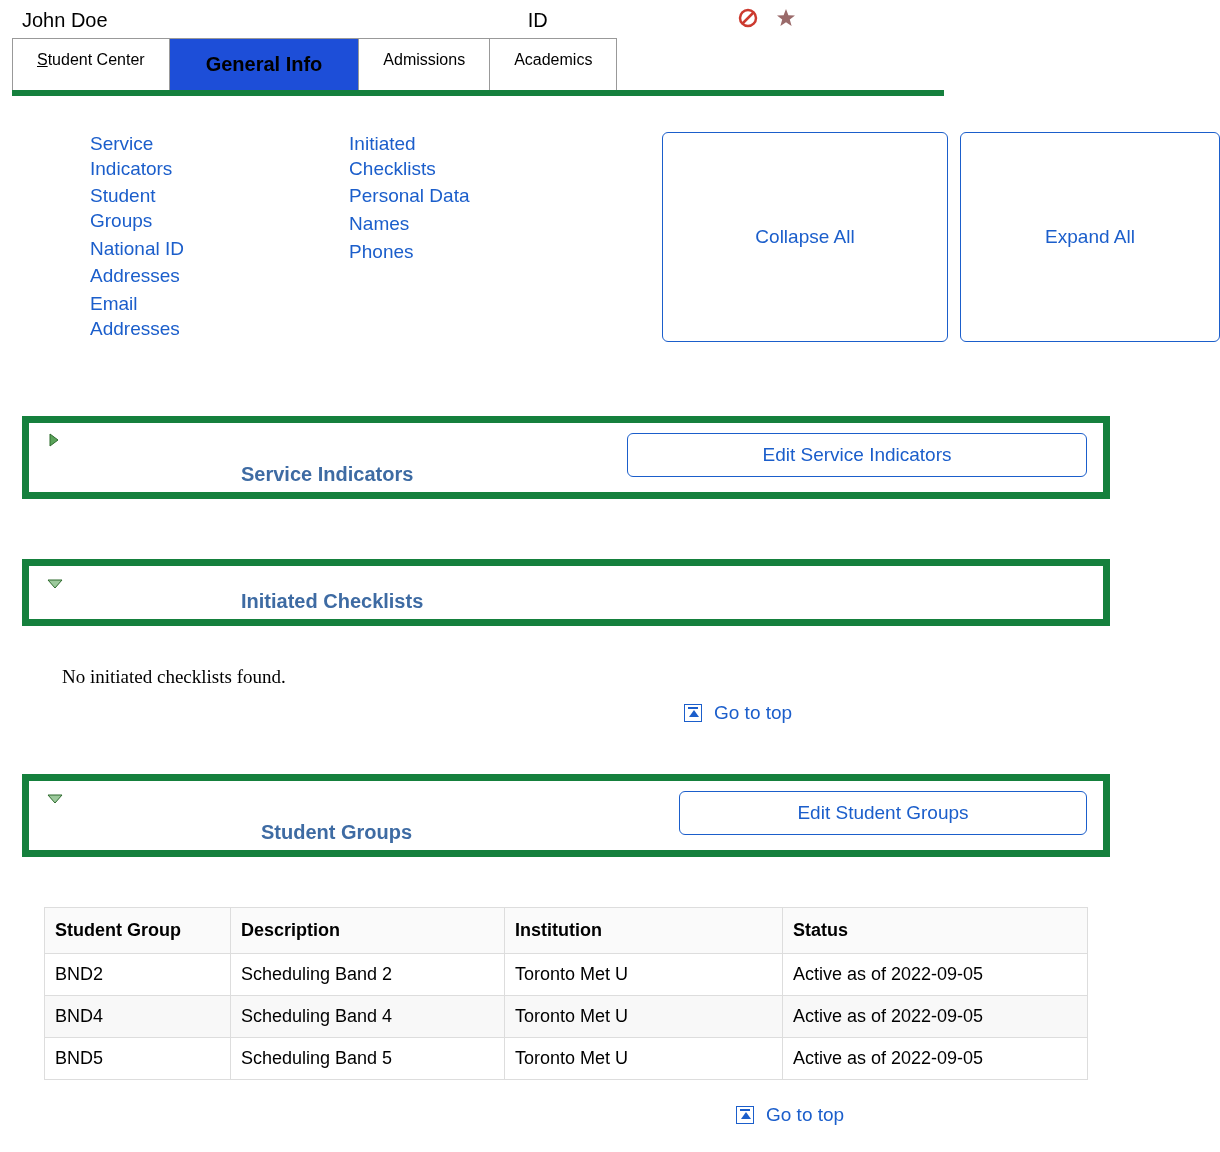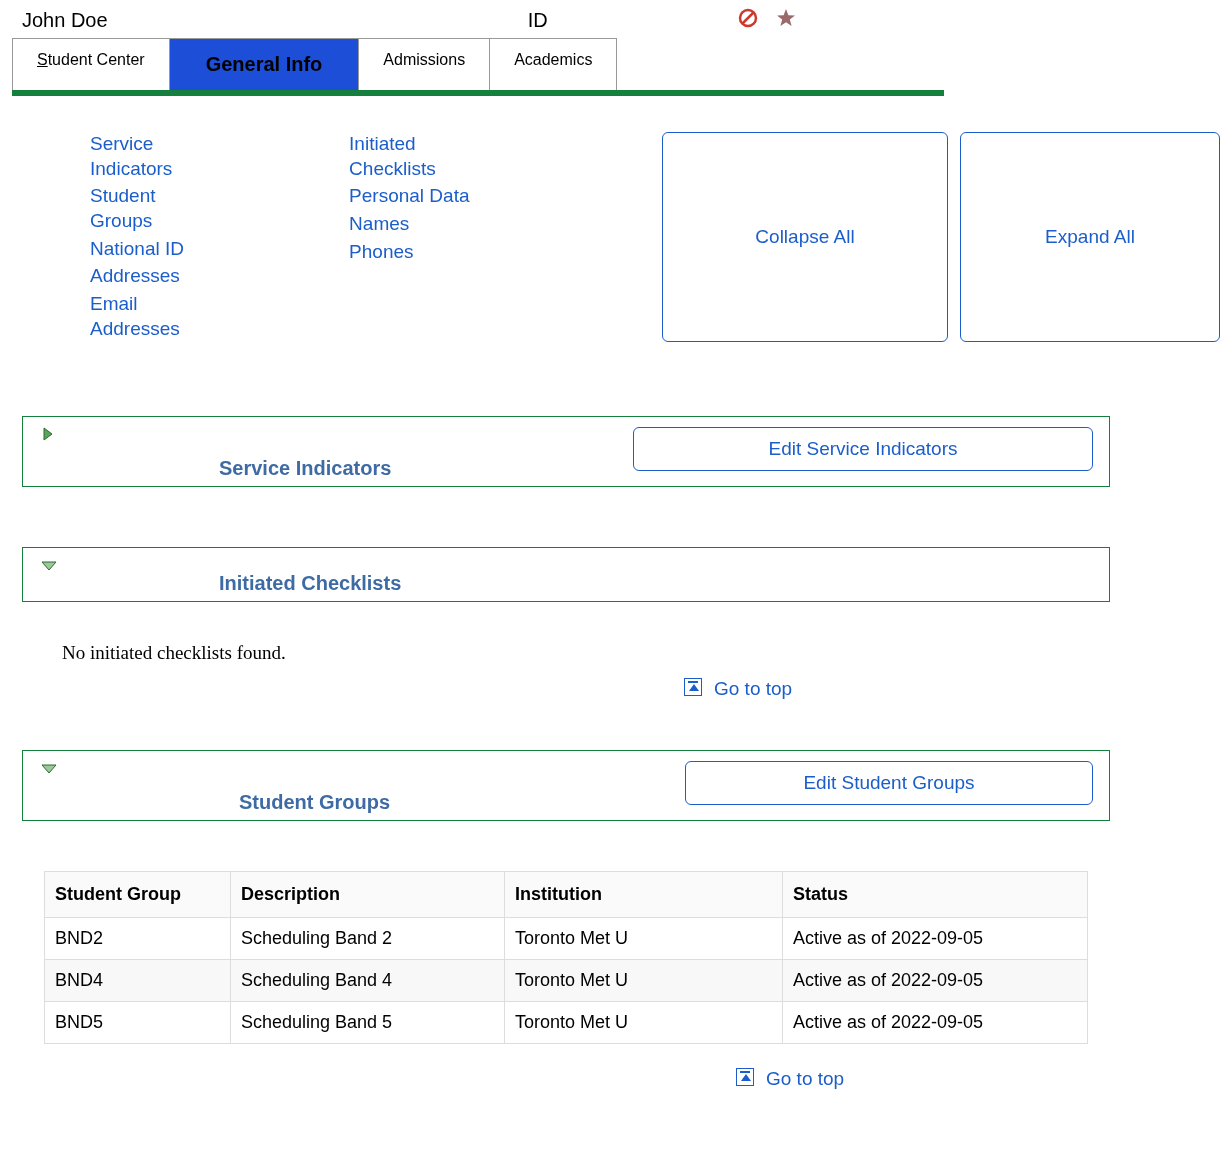--- a/index.html
+++ b/index.html
@@ -72,25 +72,25 @@
     background: #fff;
     color: #1b5ecb;
     font-size: 19px;
     padding: 10px 18px;
     cursor: pointer;
     text-align: center;
   }
   .outline-btn.wide { width: 286px; }
   .outline-btn.sm  { width: 260px; }
   .section-box {
-    border: 1px solid #15803d;
+    border: 7px solid #15803d;
     margin: 50px 110px 10px 22px;
     position: relative;
     min-height: 70px;
-    padding: 10px 16px 0 16px;
+    padding: 10px 16px 0 32px;
   }
   .section-box.short { min-height: 44px; margin-top: 60px; }
   .section-title {
     color: #3e6ba3;
     font-weight: 700;
     font-size: 20px;
   }
   .section-title-wrap { padding-left:180px; padding-top:30px; padding-bottom:6px;}
   .section-title-wrap.short { padding-top:14px; }
   .section-right-btn {
@@ -108,21 +108,21 @@
     text-align: center;
   }
   .section-right-btn.narrow { width: 408px; text-align: center; }
   .expand-icon {
     position:absolute;
     left:18px; top:10px;
   }
   .msg { font-size:19px; margin: 40px 0 14px 62px; font-family: Liberation Serif, serif;}
   .go-top {
     display:flex;
-    align-items:flex-start;
+    align-items:center;
     gap:12px;
     margin: 10px 0 10px 684px;
   }
   .go-top a { color:#1b5ecb; text-decoration:none; font-size:19px; cursor:pointer;}
   .go-top-icon {
     display:inline-block;
     border:1px solid #1b5ecb;
     width:18px; height:18px;
     position:relative;
   }

